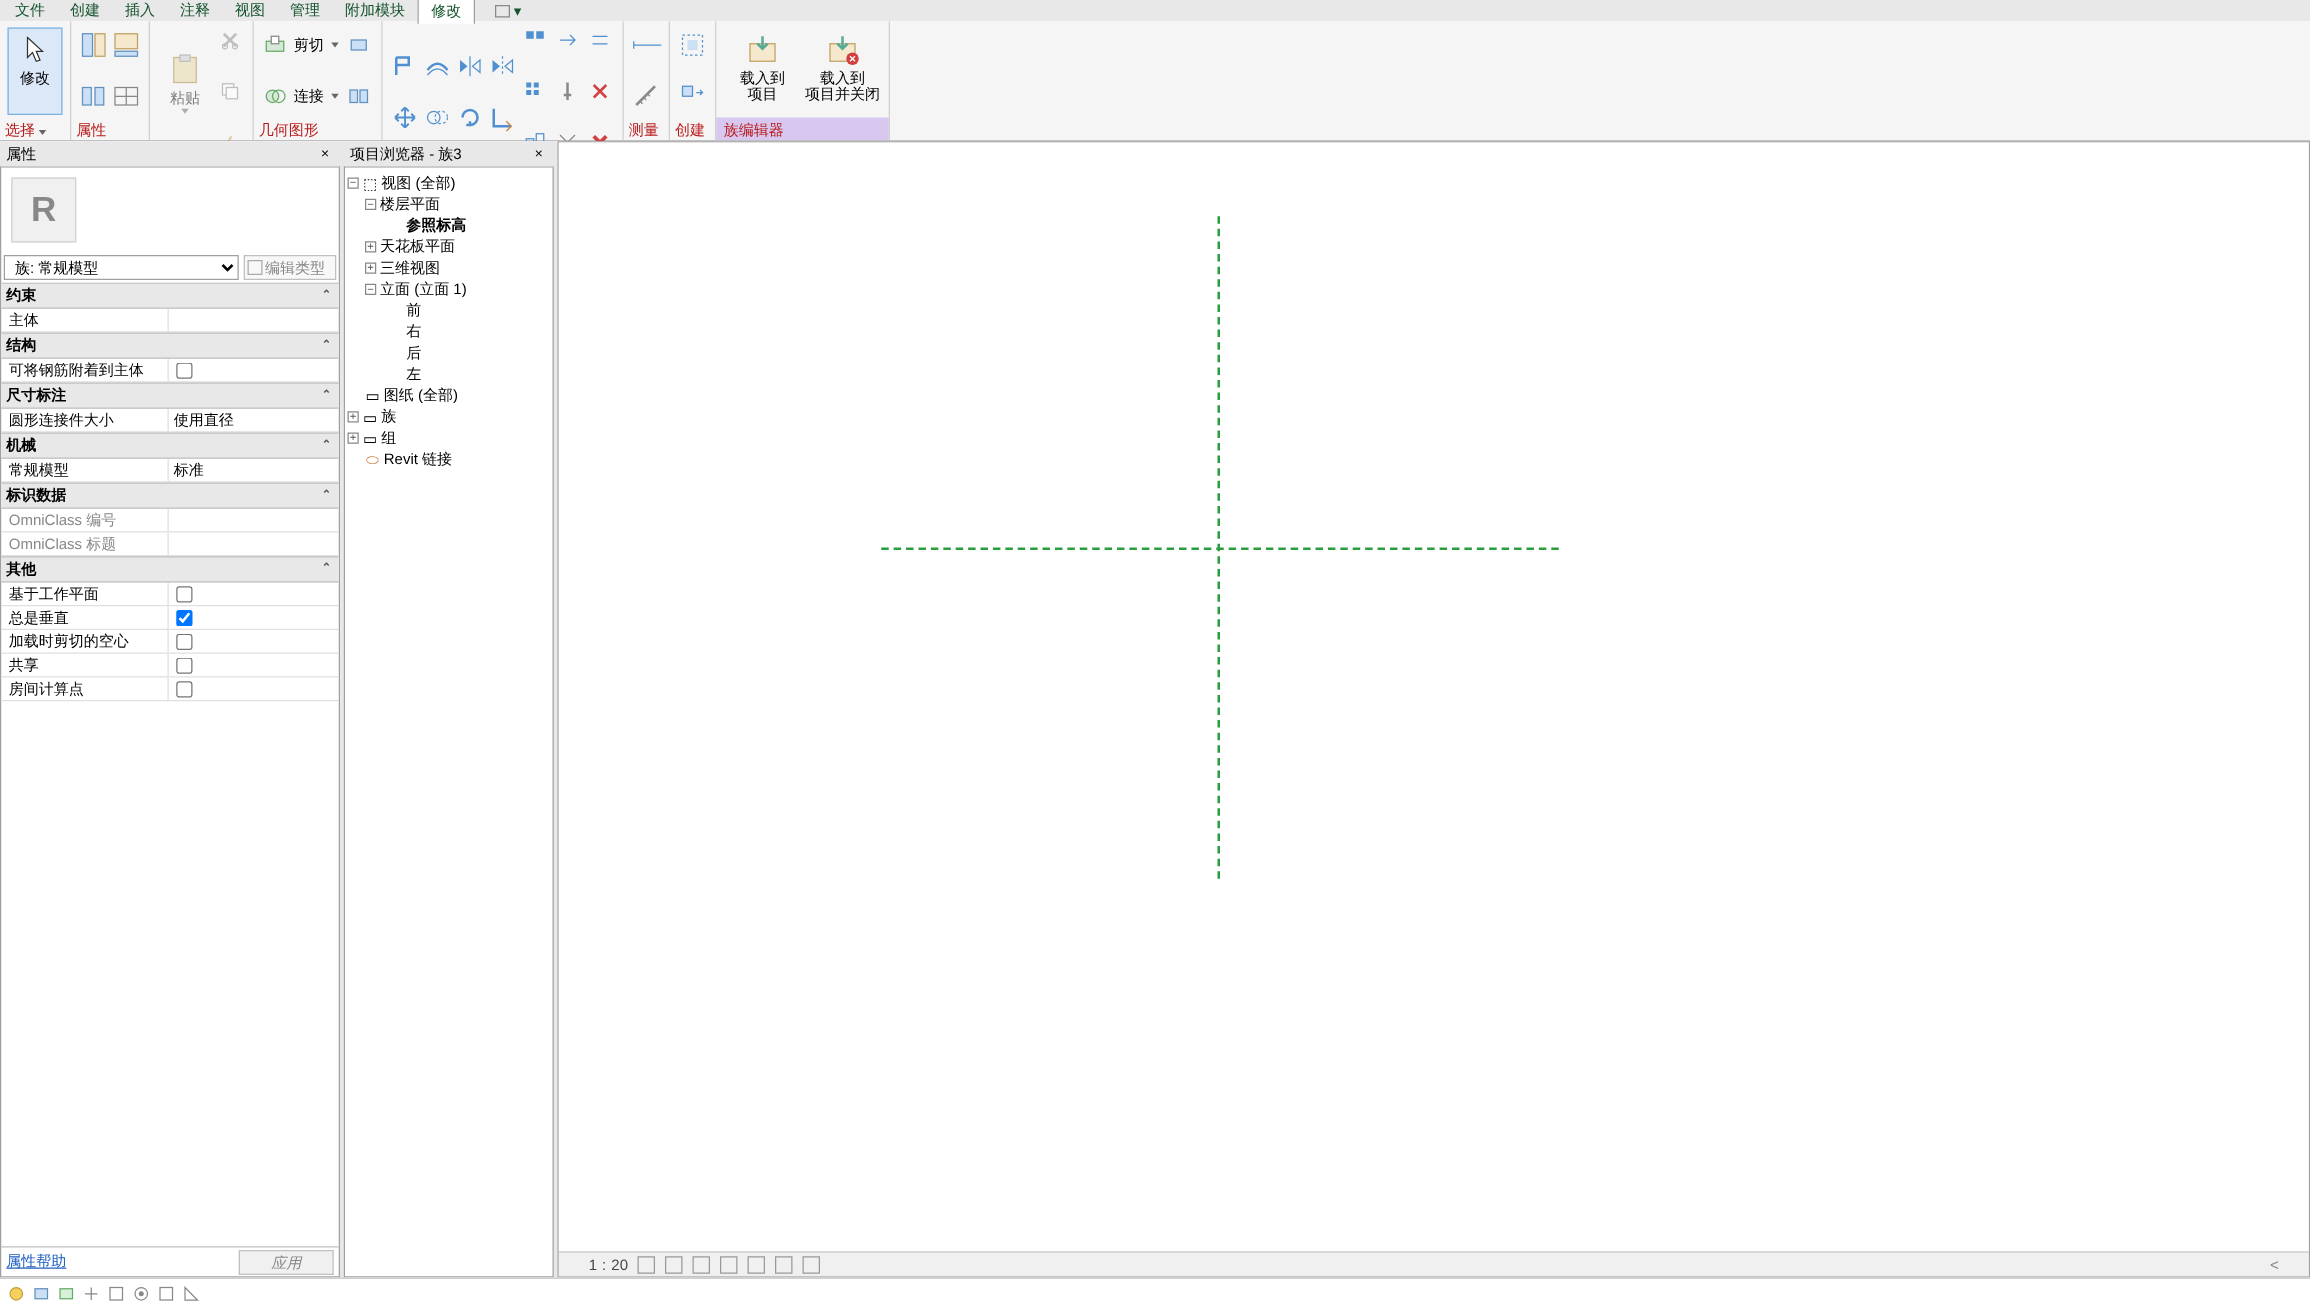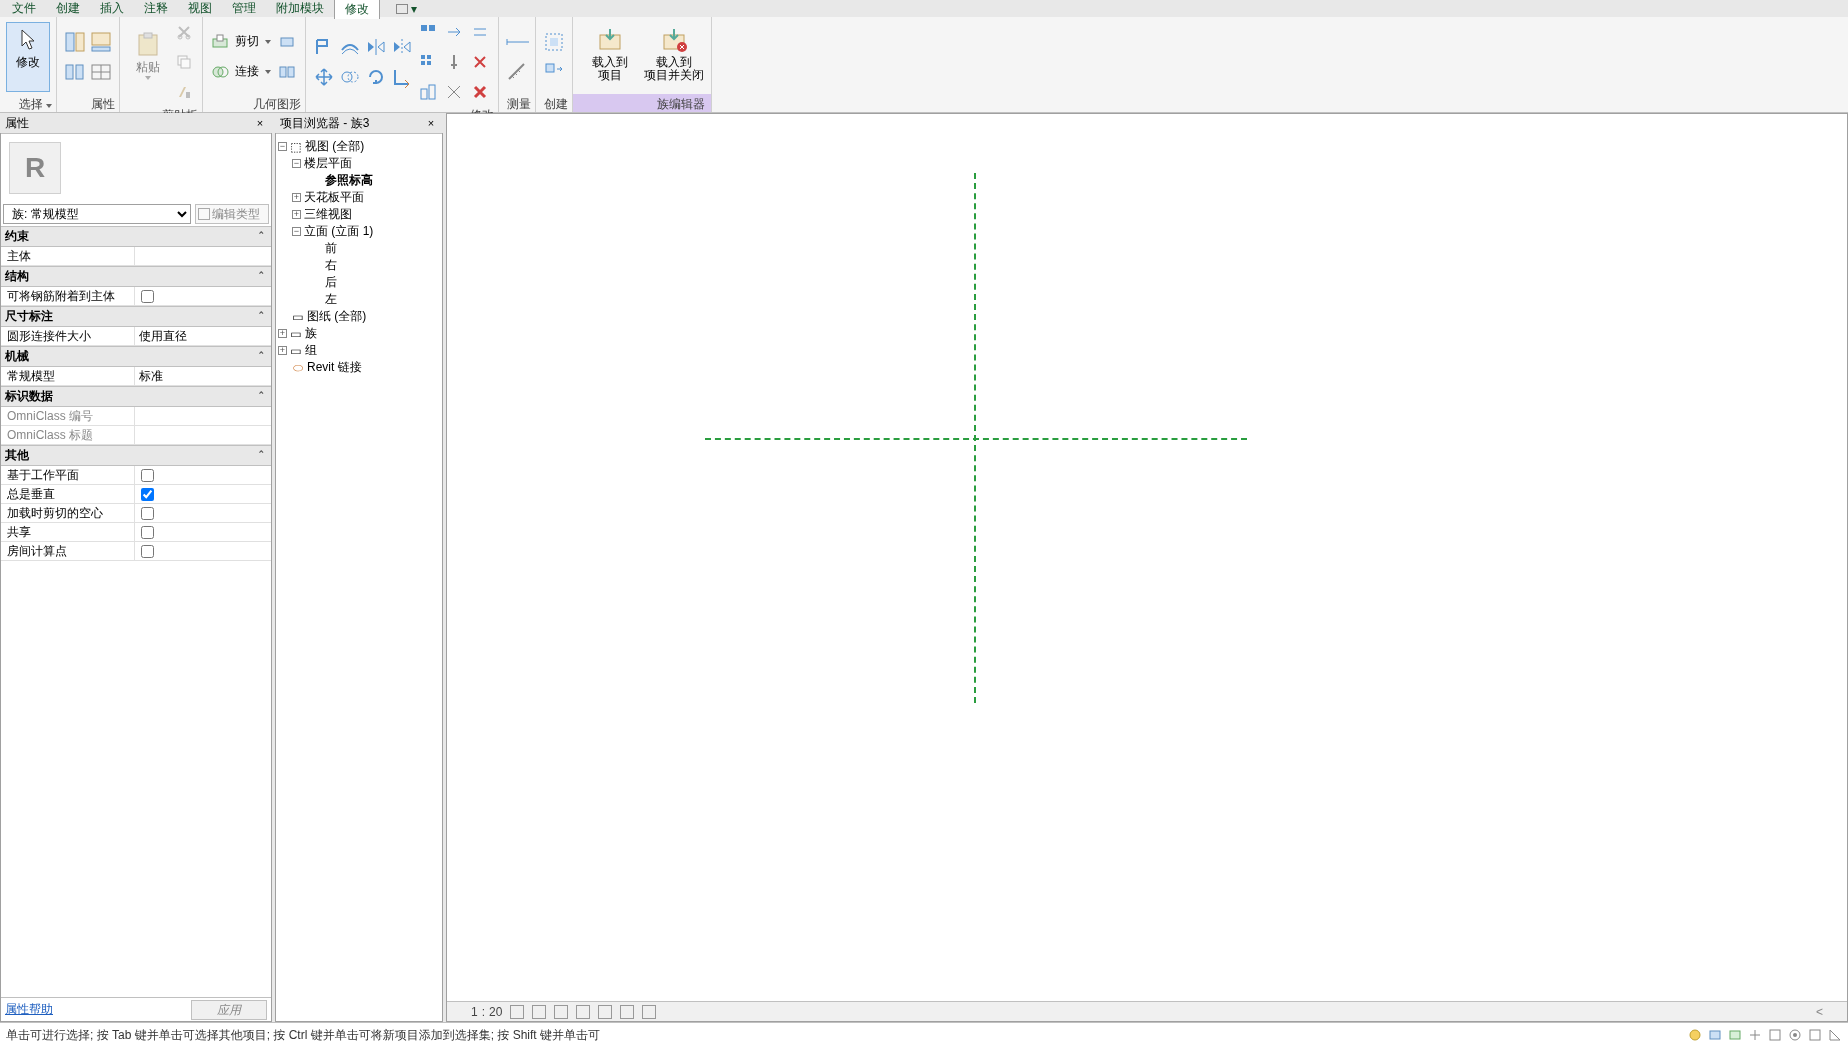--- a/index.html
+++ b/index.html
@@ -8,29 +8,29 @@
 
 .menubar { height: 17px; background: #e8e8e8; display: flex; align-items: center; padding-left: 2px; }
 .menubar .menu-item { padding: 1px 10px; color: #14532d; cursor: default; }
 .menubar .menu-item.active { background: #fff; border: 1px solid #a0a0a0; border-bottom: none; }
 .menubar .menu-item.view-extra { margin-left: 6px; display:flex; align-items:center; gap:3px; }
 
 
 .ribbon { height: 96px; background: #f5f5f5; border-bottom: 1px solid #c0c0c0; display: flex; }
 .ribbon-group { border-right: 1px solid #d0d0d0; display: flex; flex-direction: column; padding: 2px 4px 0; }
 .ribbon-group-body { flex: 1; display: flex; align-items: center; gap: 2px; padding: 2px; }
-.ribbon-group-label { height: 18px; text-align: right; color: #404040; padding-top: 2px; }
+.ribbon-group-label { height: 18px; text-align: left; color: #b91c1c; padding-top: 2px; }
 .ribbon-group-label.highlight { background: #d8c8f0; margin: 0 -4px; padding: 2px 6px 0; }
 
 .big-btn { width: 44px; height: 70px; display: flex; flex-direction: column; align-items: center; justify-content: flex-start; padding-top: 4px; gap: 2px; cursor: default; }
 .big-btn.active { background: #dbe8f8; border: 1px solid #7ab0e0; padding-top:3px; }
 .big-btn .icon { width: 28px; height: 28px; display:flex; align-items:center; justify-content:center; }
 .big-btn .lbl { text-align: center; line-height: 13px; }
 .big-btn.wide { width: 62px; }
-.small-col { display: flex; flex-direction: column; gap: 8px; }
+.small-col { display: flex; flex-direction: column; gap: 19px; }
 .small-btn { width: 24px; height: 22px; display:flex; align-items:center; justify-content:center; cursor:default; }
 .mini-row { display:flex; align-items:center; gap:2px; height:22px; padding:0 2px; }
 .mini-row .txt { padding: 0 4px; }
 .tri { width:0;height:0;border-left:3px solid transparent;border-right:3px solid transparent;border-top:4px solid #666; display:inline-block; }
 
 
 .workarea { position: absolute; top: 113px; left: 0; right: 0; bottom: 25px; display: flex; background: #e8e8e8; gap:3px; padding-top: 20px;}
 .panel { background: #fff; border: 1px solid #a0a0a0; display: flex; flex-direction: column; position: relative; }
 .panel-title { position:absolute; top:-20px; left:0; right:0; height: 20px; background: #e8e8e8; border-bottom: 1px solid #c0c0c0; display: flex; align-items: center; padding: 0 4px; }
 .panel-title .t { flex: 1; }
@@ -582,21 +582,20 @@
       <span class="vicon"></span>
       <span class="vicon"></span>
       <span class="vicon"></span>
       <span style="margin-left:auto; color:#888;">&lt;</span>
     </div>
   </div>
 
 </div>
 
 <div class="statusbar">
-  <span class="hint">单击可进行选择; 按 Tab 键并单击可选择其他项目; 按 Ctrl 键并单击可将新项目添加到选择集; 按 Shift 键并单击可</span>
   <span class="tray">
     <span class="ticon">
         <svg width="14" height="14">
           <circle cx="7" cy="7" r="5" fill="#f5d060" stroke="#c0a030"></circle>
         </svg>
       </span>
     <span class="ticon">
         <svg width="14" height="14">
           <rect x="2" y="3" width="10" height="8" fill="#cce0f5" stroke="#6090c0"></rect>
         </svg>

